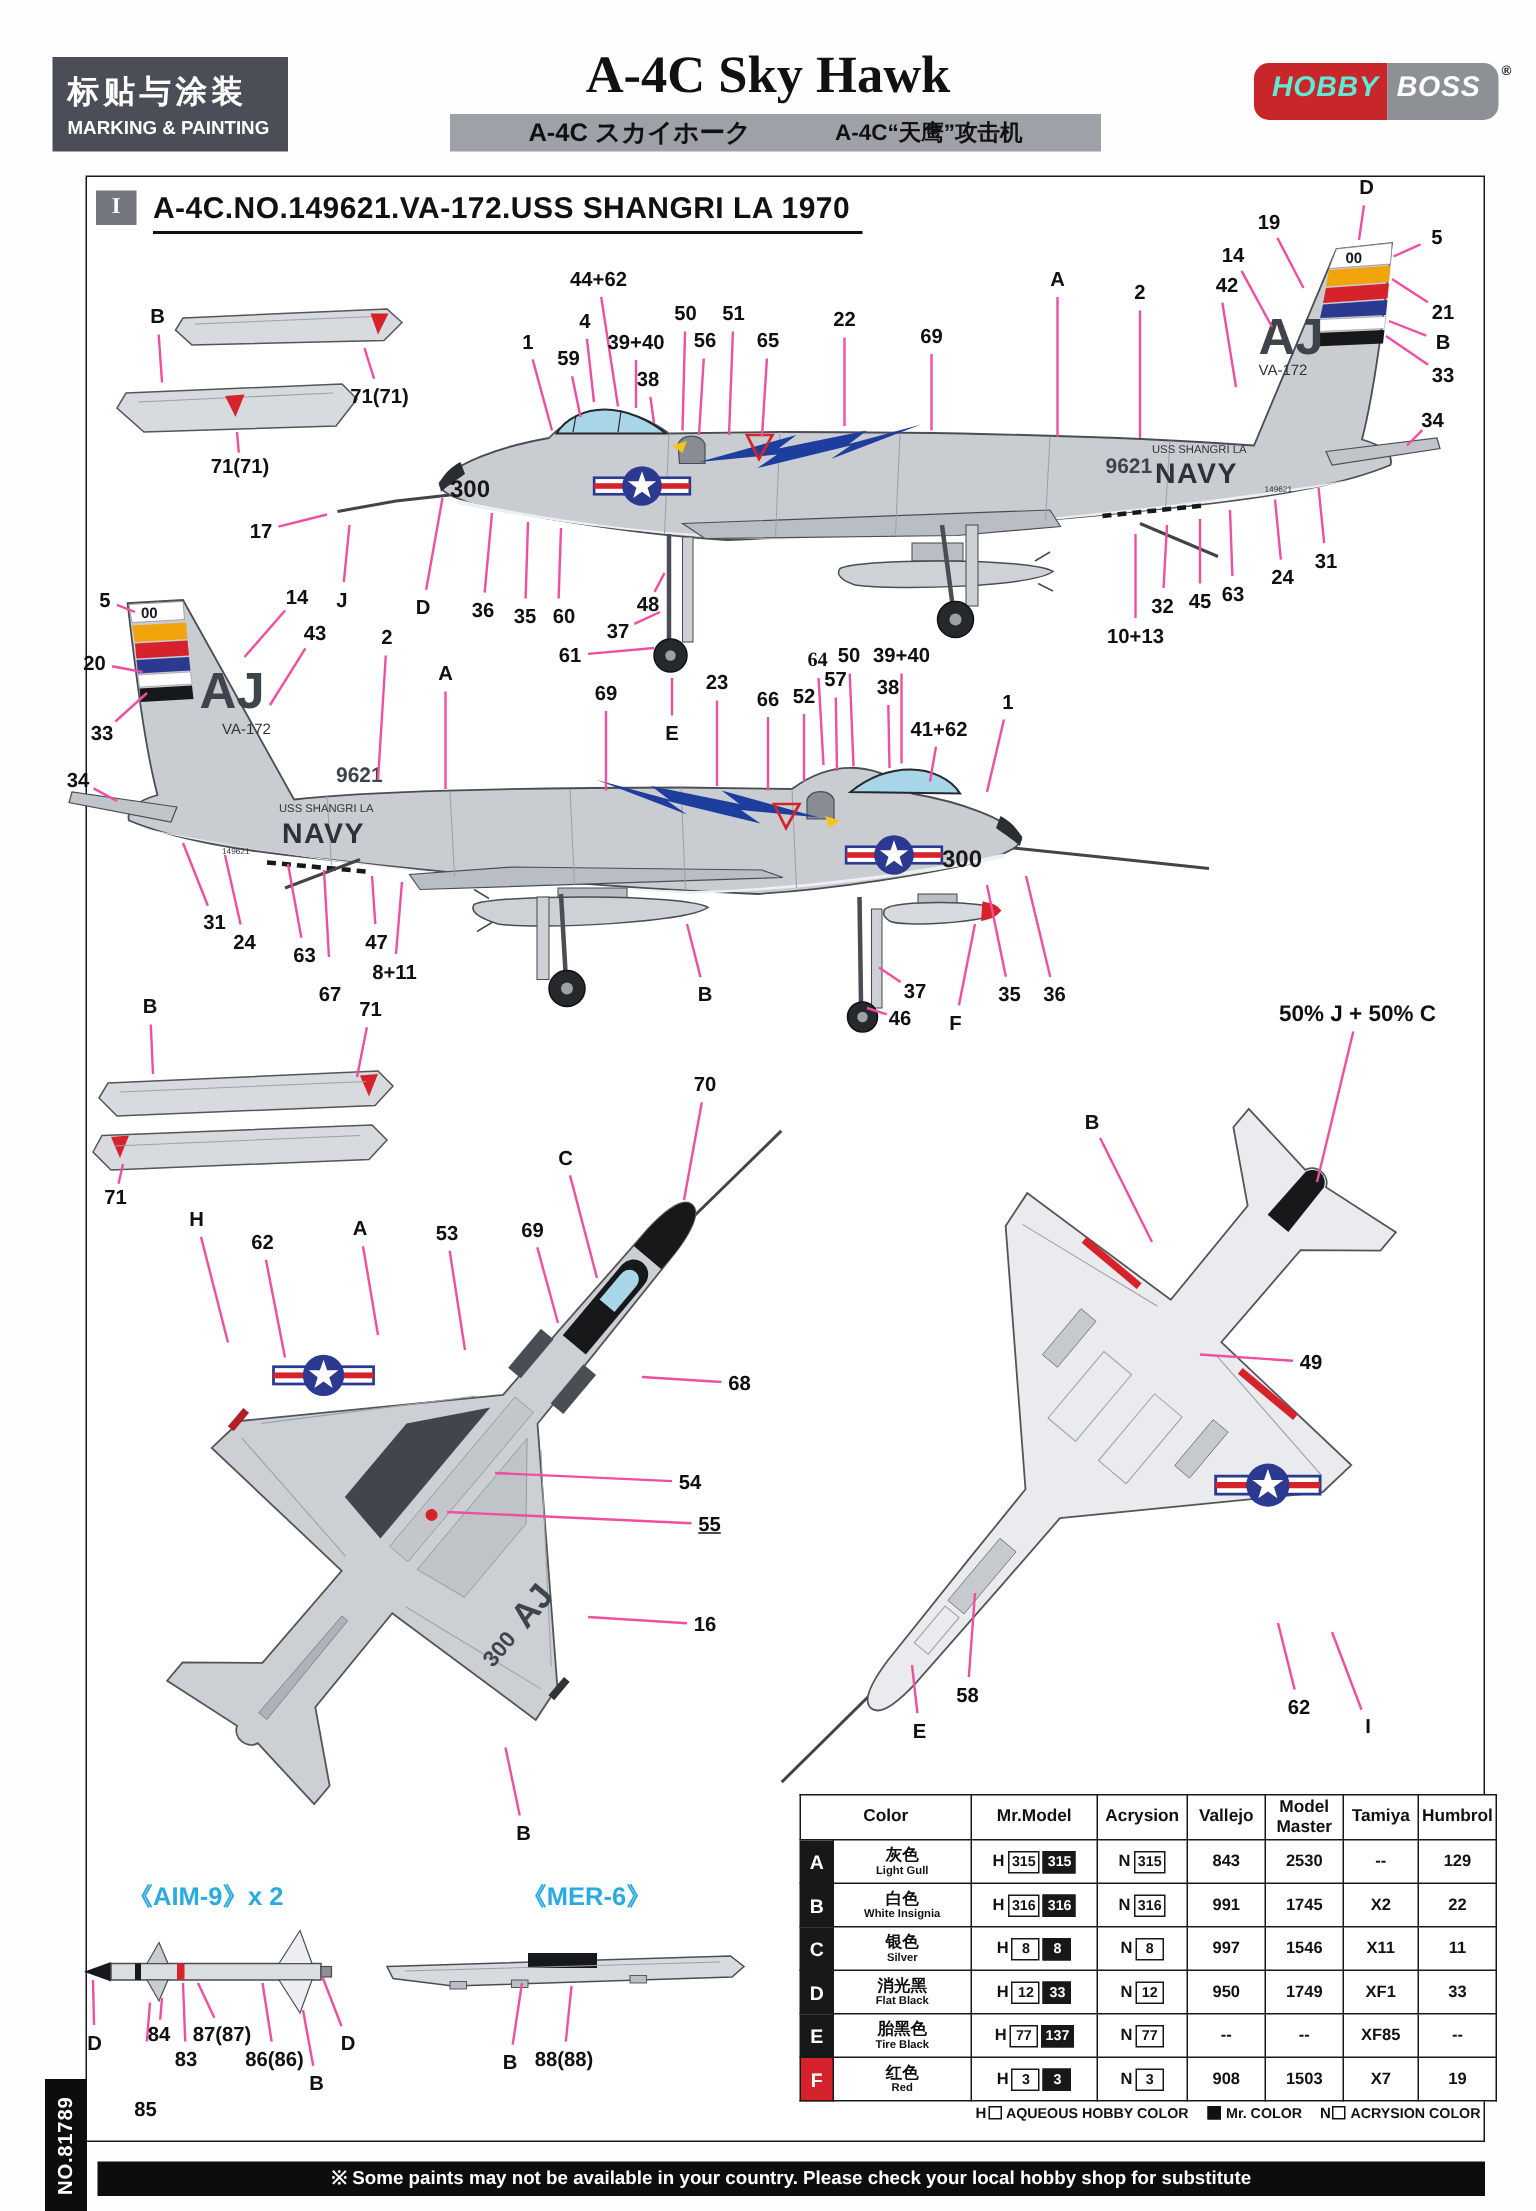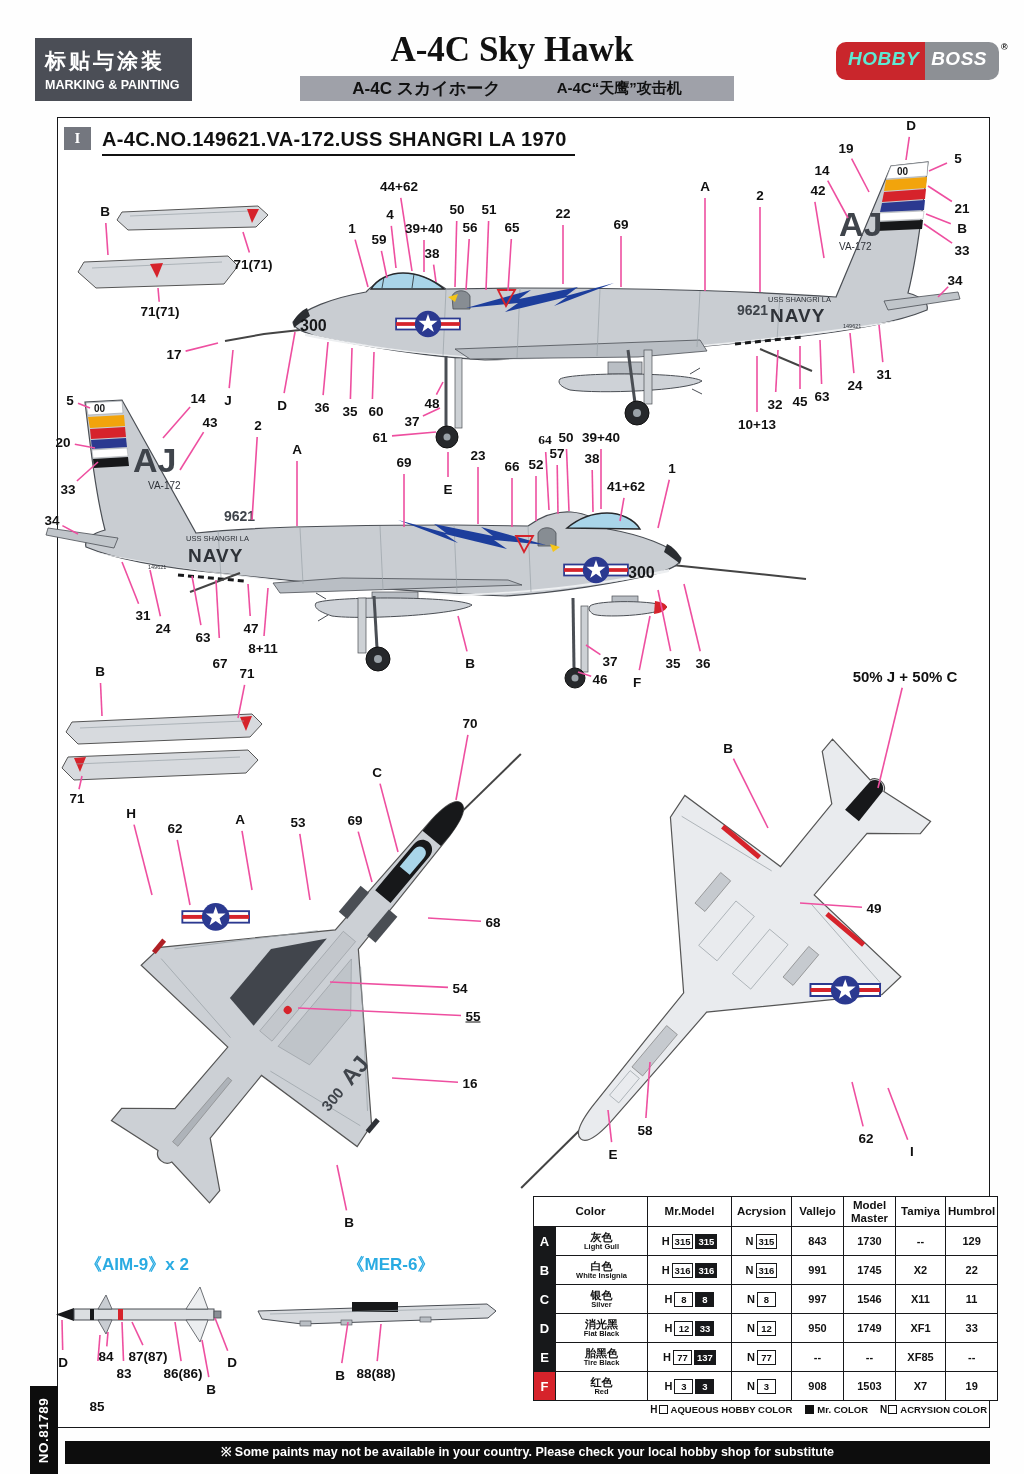--- a/index.html
+++ b/index.html
@@ -519,21 +519,21 @@
             <span class="pbox dark">315</span>
           </div>
         </td>
         <td>
           <div class="hcell">
             <span class="hprefix">N</span>
             <span class="pbox">315</span>
           </div>
         </td>
         <td>843</td>
-        <td>1730</td>
+        <td>2530</td>
         <td>--</td>
         <td>129</td>
       </tr>
       <tr>
         <td class="key" style="background: rgb(23, 24, 26);">B</td>
         <td class="cname">
           <div class="cn">白色</div>
           <div class="en">White Insignia</div>
         </td>
         <td>

